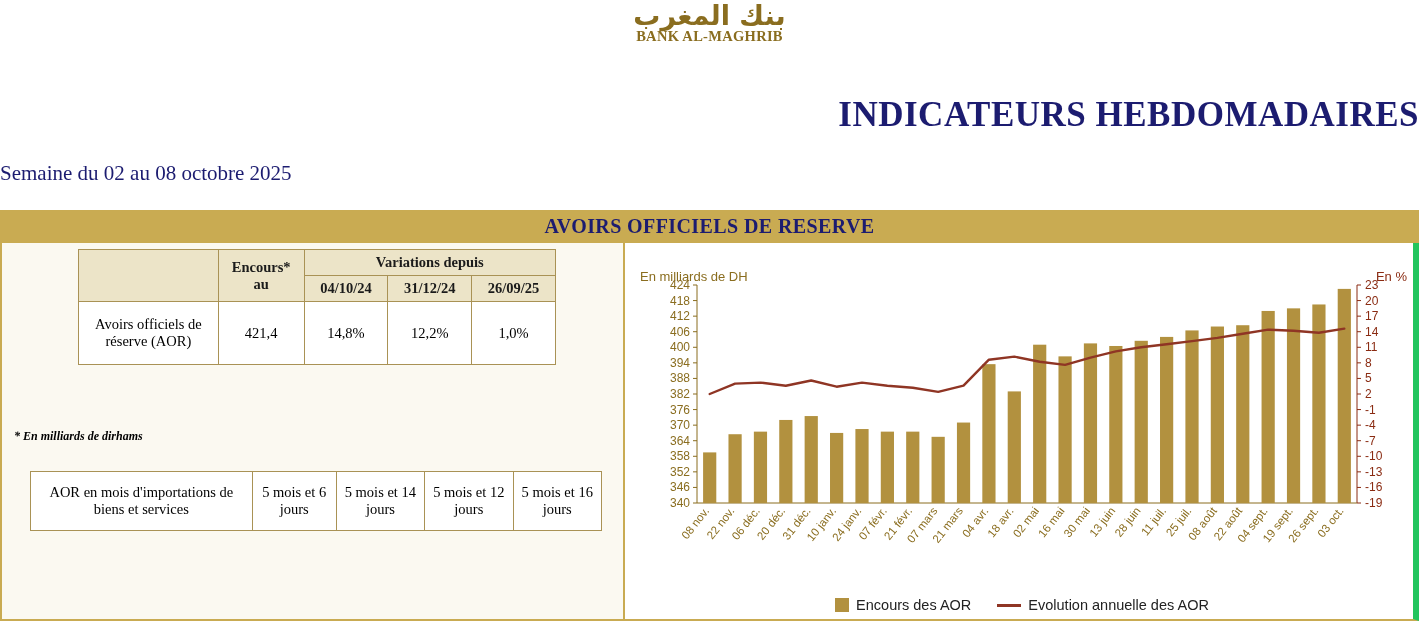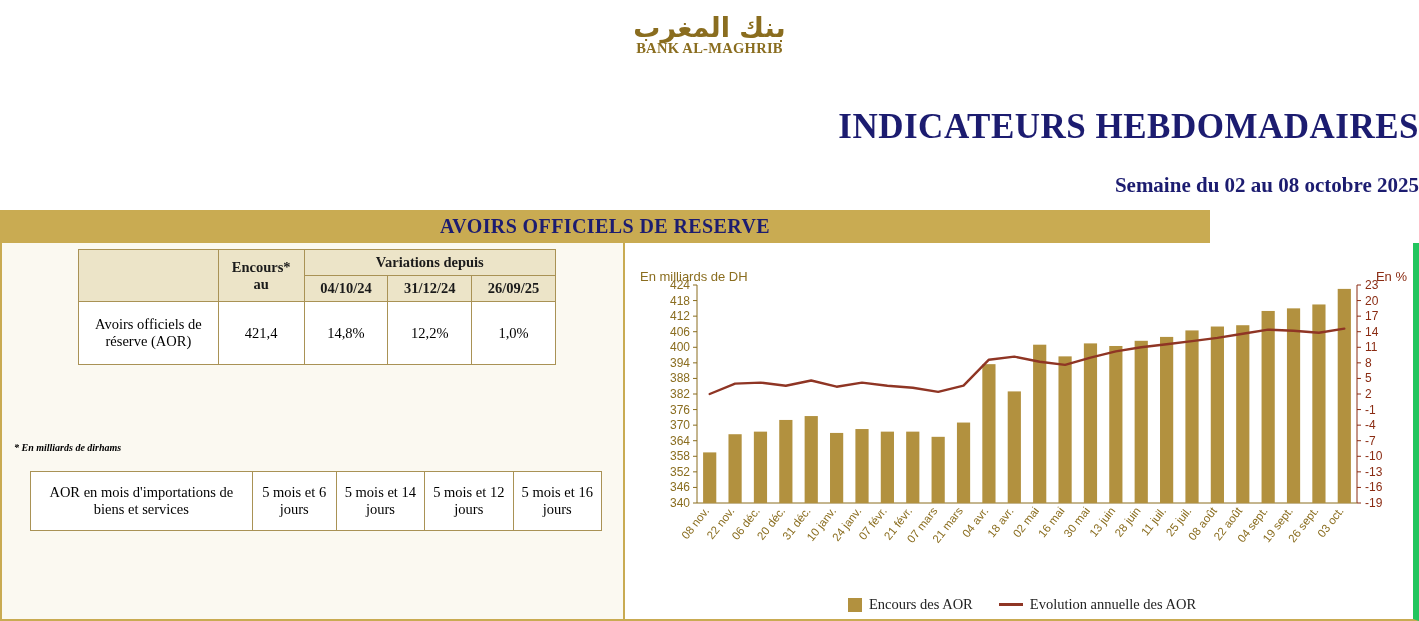--- a/index.html
+++ b/index.html
@@ -13,21 +13,21 @@
     font-family: "Liberation Serif", serif;
     color: #000;
     overflow: hidden;
     position: relative;
   }
 
   
   .logo-block {
     width: 100%;
     text-align: center;
-    padding-top: 14px;
+    padding-top: 2px;
   }
   .logo-arabic {
     font-family: "DejaVu Sans", sans-serif;
     font-size: 27px;
     color: #8a6d1f;
     letter-spacing: 1px;
     line-height: 1.0;
     font-weight: bold;
   }
   .logo-tifinagh {
@@ -49,33 +49,33 @@
 
   .main-title {
     text-align: right;
     font-size: 35px;
     font-weight: bold;
     color: #1c1c70;
     letter-spacing: 0.5px;
     margin-top: 50px;
   }
   .sub-title {
-    text-align: right;
+    text-align: left;
     font-size: 21px;
-    font-weight: bold;
+    font-weight: normal;
     color: #1c1c70;
     margin-top: 26px;
   }
 
   
   .section-band {
     position: absolute;
     left: 0;
     top: 210px;
-    width: 1210px;
+    width: 1419px;
     height: 33px;
     background: #c9ab52;
     display: flex;
     align-items: center;
     justify-content: center;
   }
   .section-band .band-text {
     font-size: 20px;
     font-weight: bold;
     color: #1c1c70;
@@ -140,24 +140,23 @@
     top: 6px;
     width: 478px;
   }
   #table1 .col-label { width: 155px; }
   #table1 .col-val { width: 78px; }
 
   .note {
     position: absolute;
     left: 12px;
     top: 186px;
-    font-size: 10px;
+    font-size: 12px;
     font-weight: bold;
     font-style: italic;
-    margin-top: 13px;
   }
 
   #table2 {
     position: absolute;
     left: 28px;
     top: 228px;
     width: 572px;
   }
   #table2 .c1 { width: 150px; }
   #table2 .c2 { width: 105px; }
@@ -194,21 +193,21 @@
     left: 0;
     bottom: 8px;
     width: 794px;
     display: flex;
     justify-content: center;
     align-items: center;
     gap: 26px;
     font-family: "Liberation Sans", sans-serif;
     font-size: 14.5px;
   }
-  .legend-item { display: flex; align-items: center; gap: 7px; font-family: Liberation Serif, serif; }
+  .legend-item { display: flex; align-items: center; gap: 7px; }
   .swatch-bar {
     width: 14px; height: 14px; background: #b2913f; display: inline-block;
   }
   .swatch-line {
     width: 24px; height: 3px; background: #8f3524; display: inline-block;
   }
   .legend-label { color: #222; }
 </style>
 </head>
 <body>

